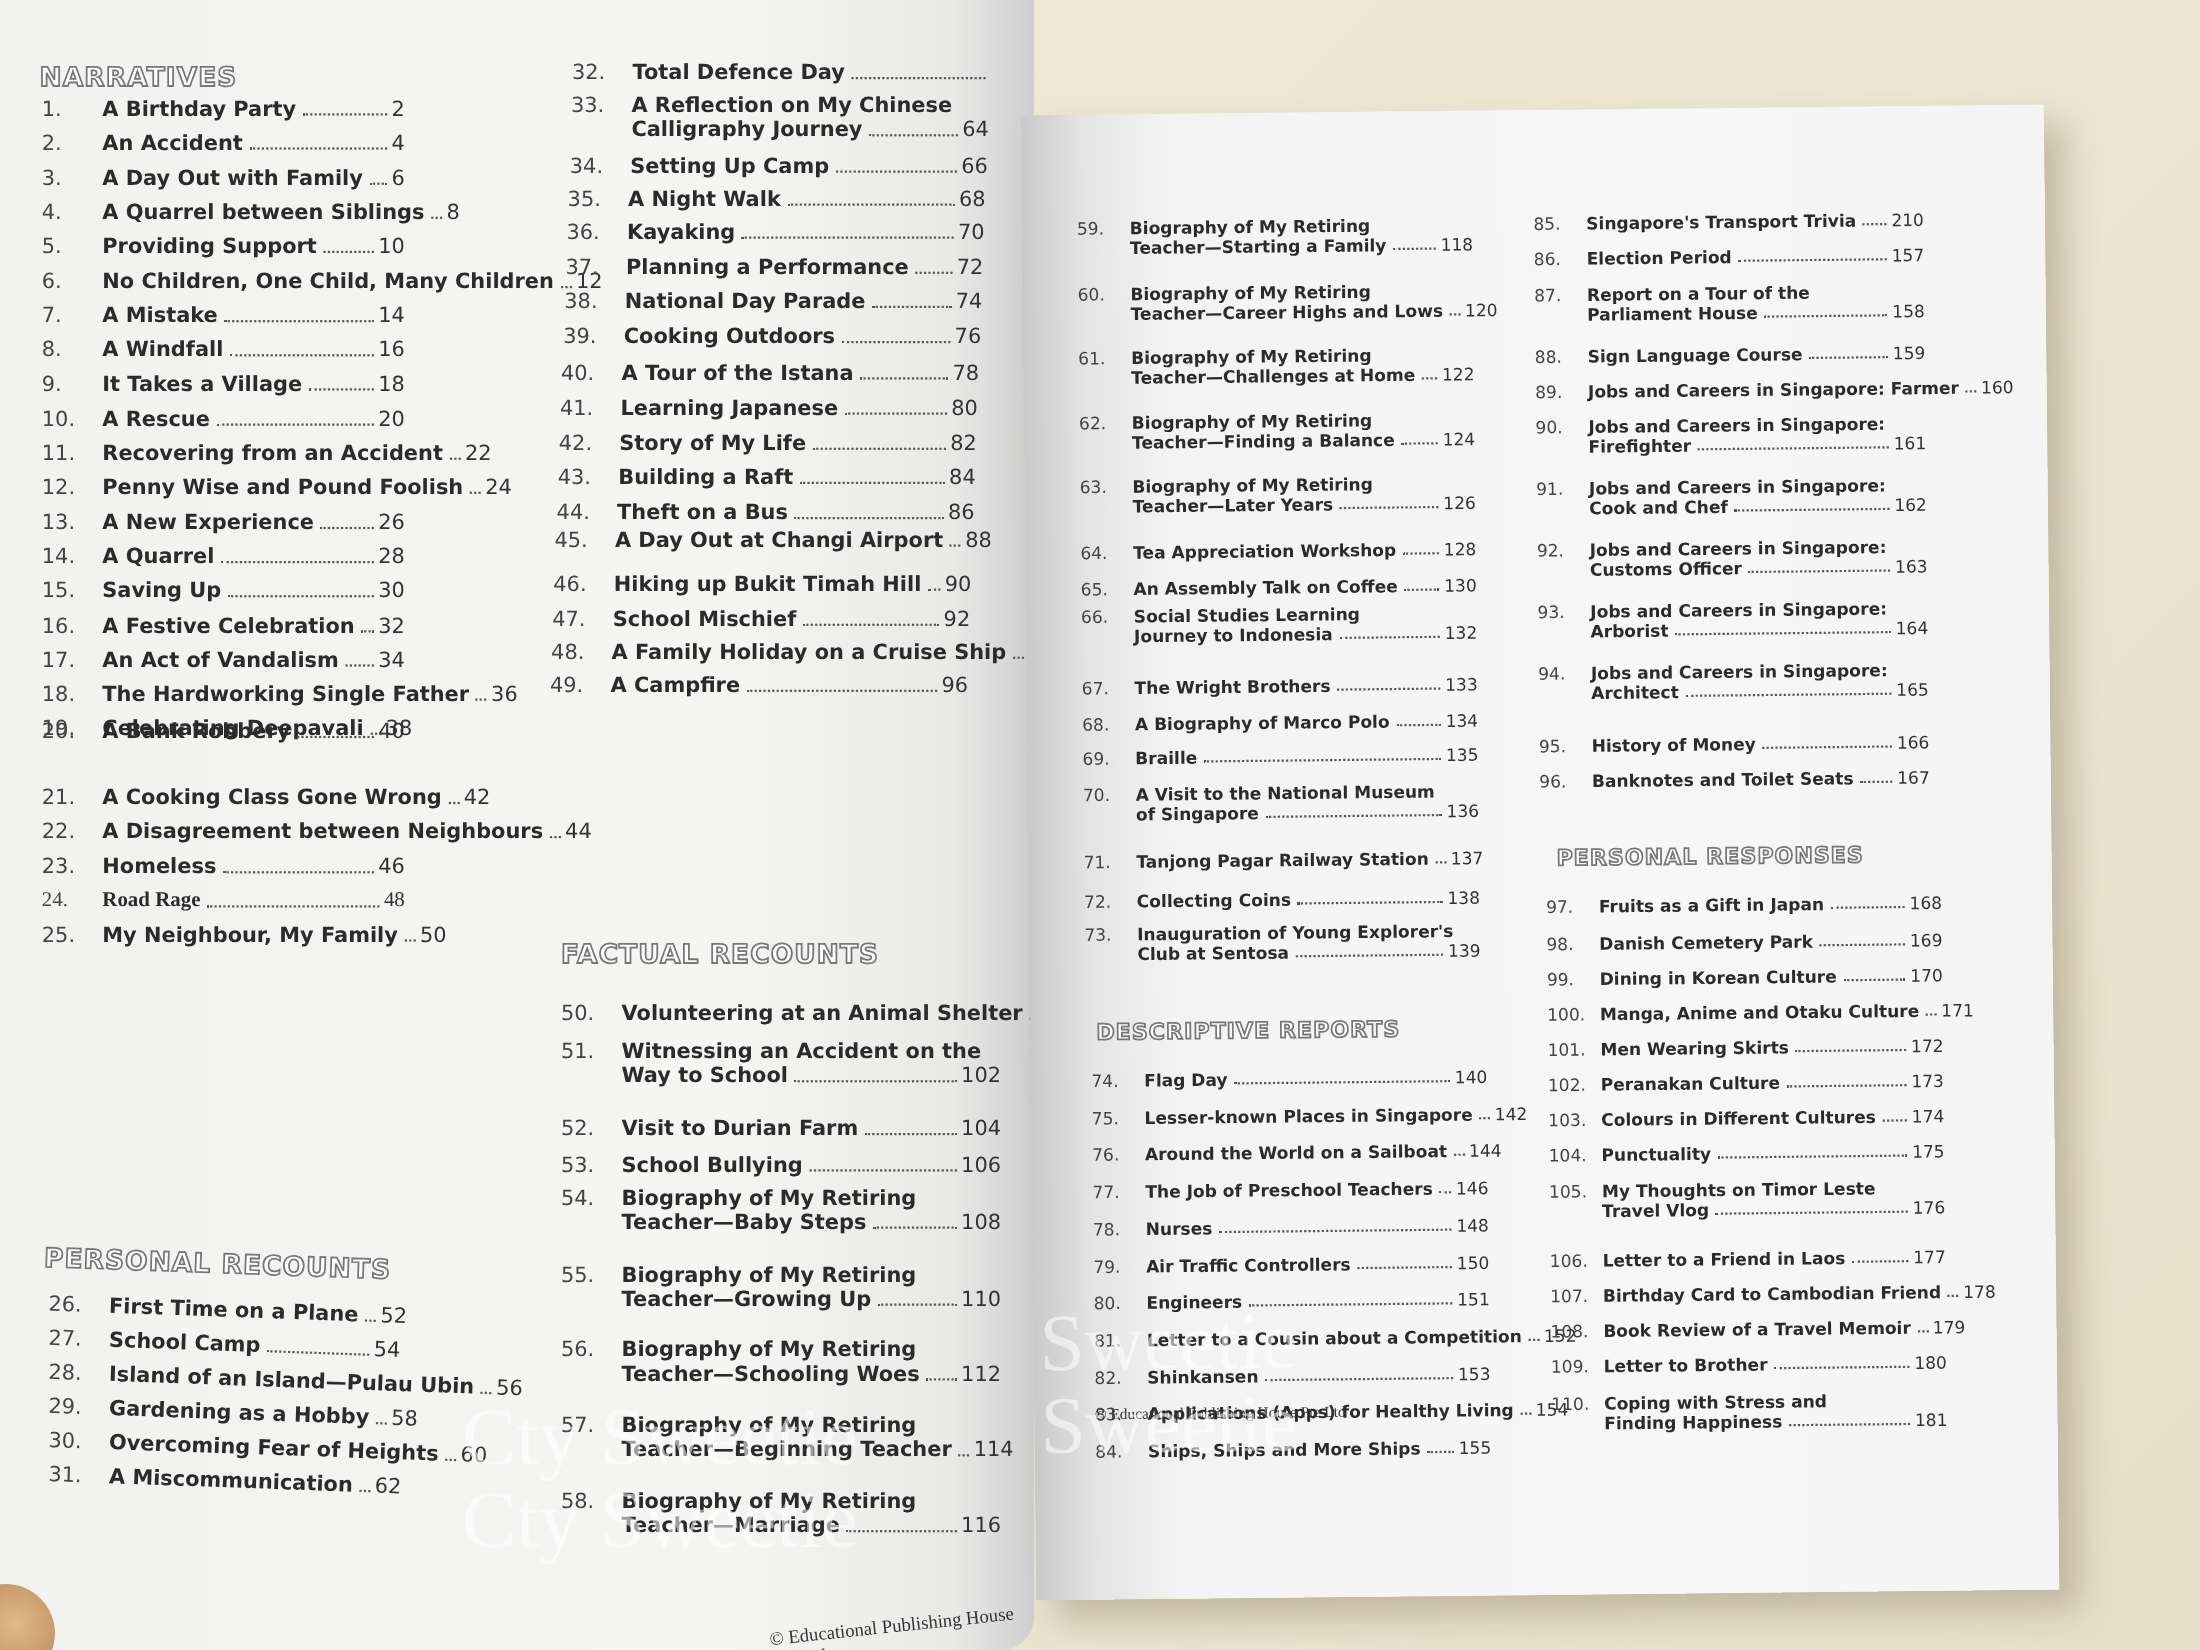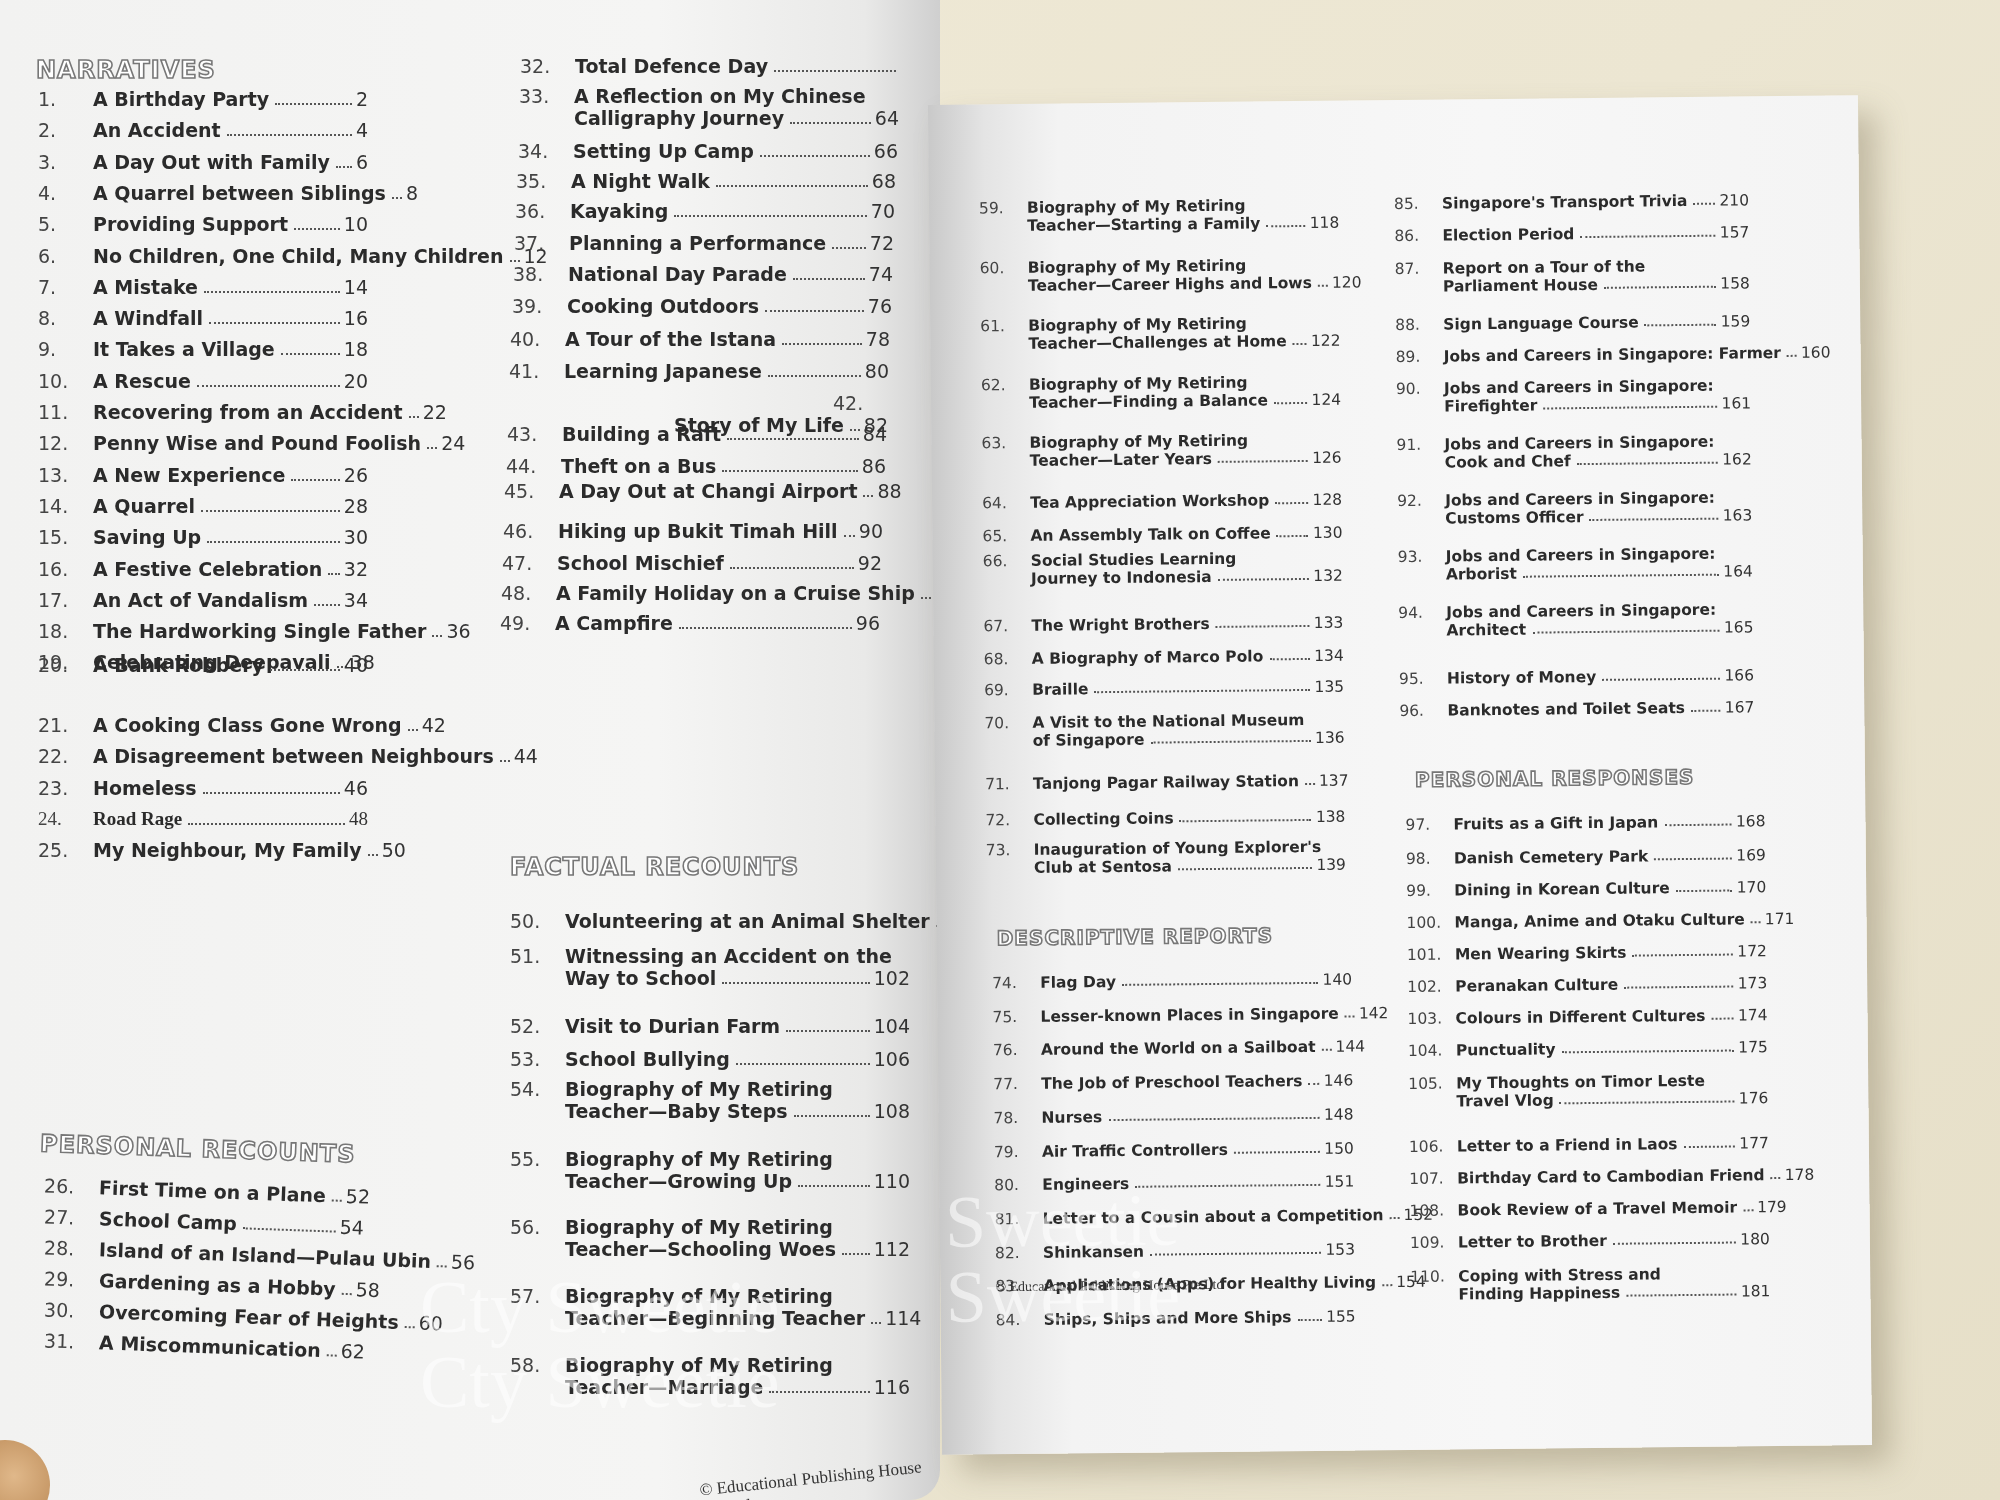--- a/index.html
+++ b/index.html
@@ -466,21 +466,21 @@
       <div class="entry" style="top: 360px; left: -11px; width: 380px; align-items: center;">
         <span class="num">41.</span>
         <div class="body">
           <div class="last">
             <span class="title">Learning Japanese</span>
             <span class="dots"></span>
             <span class="page">80</span>
           </div>
         </div>
       </div>
-      <div class="entry" style="top: 392px; left: -12px; width: 380px; flex-direction: column;">
+      <div class="entry" style="top: 392px; left: -12px; width: 380px;">
         <span class="num">42.</span>
         <div class="body">
           <div class="last">
             <span class="title">Story of My Life</span>
             <span class="dots"></span>
             <span class="page">82</span>
           </div>
         </div>
       </div>
       <div class="entry" style="top: 423px; left: -13px; width: 380px;">

